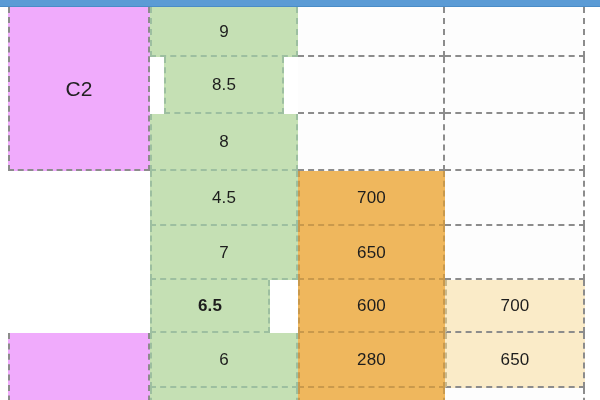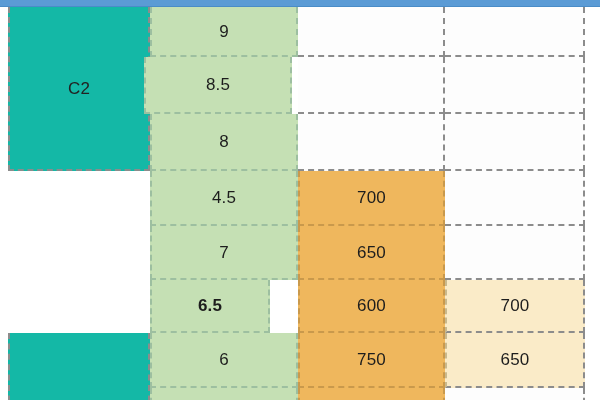--- a/index.html
+++ b/index.html
@@ -61,22 +61,22 @@
 
   .cell.first-col {
     border-left: 2px dashed #8c8c8c;
   }
 
   .cell.top-row {
     border-top: 0;
   }
 
   .cell-label {
-    background: #14b8a6;
-    font-size: 17px;
+    background: #f0abfc;
+    font-size: 21px;
     color: #222222;
   }
 
   .cell-green {
     background: #c5e0b4;
     border-right-color: #9dbfa0;
     border-bottom-color: #9dbfa0;
     border-left: 2px dashed #9dbfa0;
   }
 
@@ -124,21 +124,21 @@
     <div class="cell cell-green top-row" style="left:150px; top:0px; width:148px; height:50px;">
       <span class="value-text">9</span>
     </div>
     <div class="cell cell-empty top-row" style="left:298px; top:0px; width:147px; height:50px;">
       <span class="value-text"></span>
     </div>
     <div class="cell cell-empty top-row" style="left:445px; top:0px; width:140px; height:50px;">
       <span class="value-text"></span>
     </div>
 
-    <div class="cell cell-green" style="left:144px; top:50px; width:148px; height:57px;">
+    <div class="cell cell-green" style="left:164px; top:50px; width:120px; height:57px;">
       <span class="value-text">8.5</span>
     </div>
     <div class="cell cell-empty" style="left:298px; top:50px; width:147px; height:57px;">
       <span class="value-text"></span>
     </div>
     <div class="cell cell-empty" style="left:445px; top:50px; width:140px; height:57px;">
       <span class="value-text"></span>
     </div>
 
     <div class="cell cell-green" style="left:150px; top:107px; width:148px; height:57px;">
@@ -183,21 +183,21 @@
     </div>
 
     <div class="cell cell-label first-col" style="left:8px; top:326px; width:142px; height:110px;">
       
     </div>
 
     <div class="cell cell-green" style="left:150px; top:326px; width:148px; height:55px;">
       <span class="value-text">6</span>
     </div>
     <div class="cell cell-orange" style="left:298px; top:326px; width:147px; height:55px;">
-      <span class="value-text">750</span>
+      <span class="value-text">280</span>
     </div>
     <div class="cell cell-cream" style="left:445px; top:326px; width:140px; height:55px;">
       <span class="value-text">650</span>
     </div>
 
     <div class="cell cell-green" style="left:150px; top:381px; width:148px; height:55px;">
       <span class="value-text"></span>
     </div>
     <div class="cell cell-orange" style="left:298px; top:381px; width:147px; height:55px;">
       <span class="value-text"></span>

